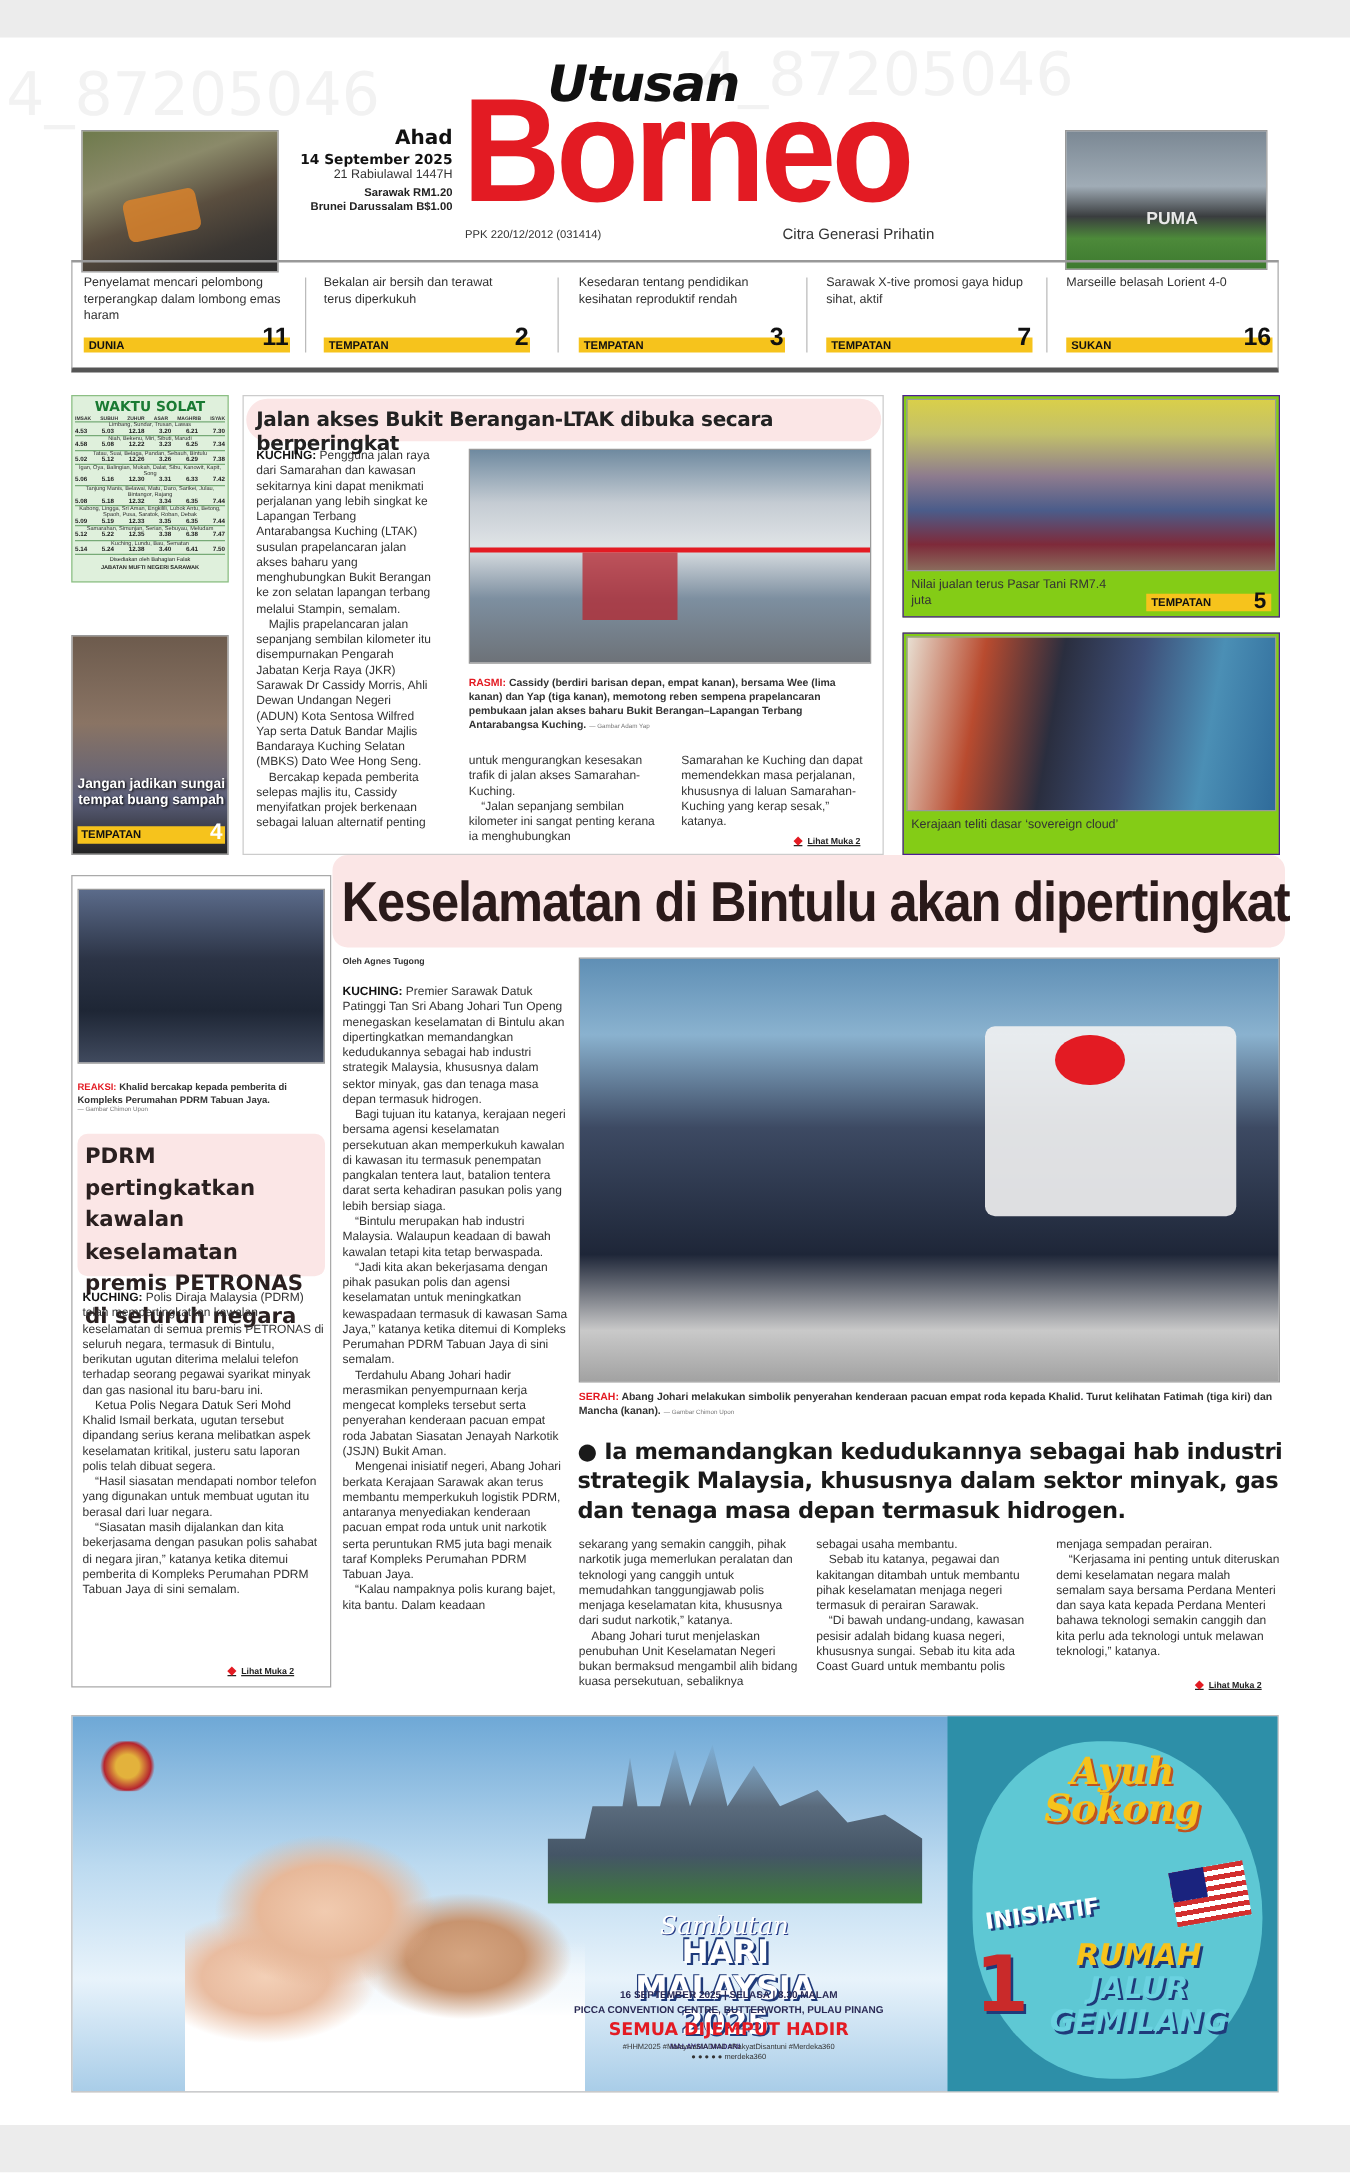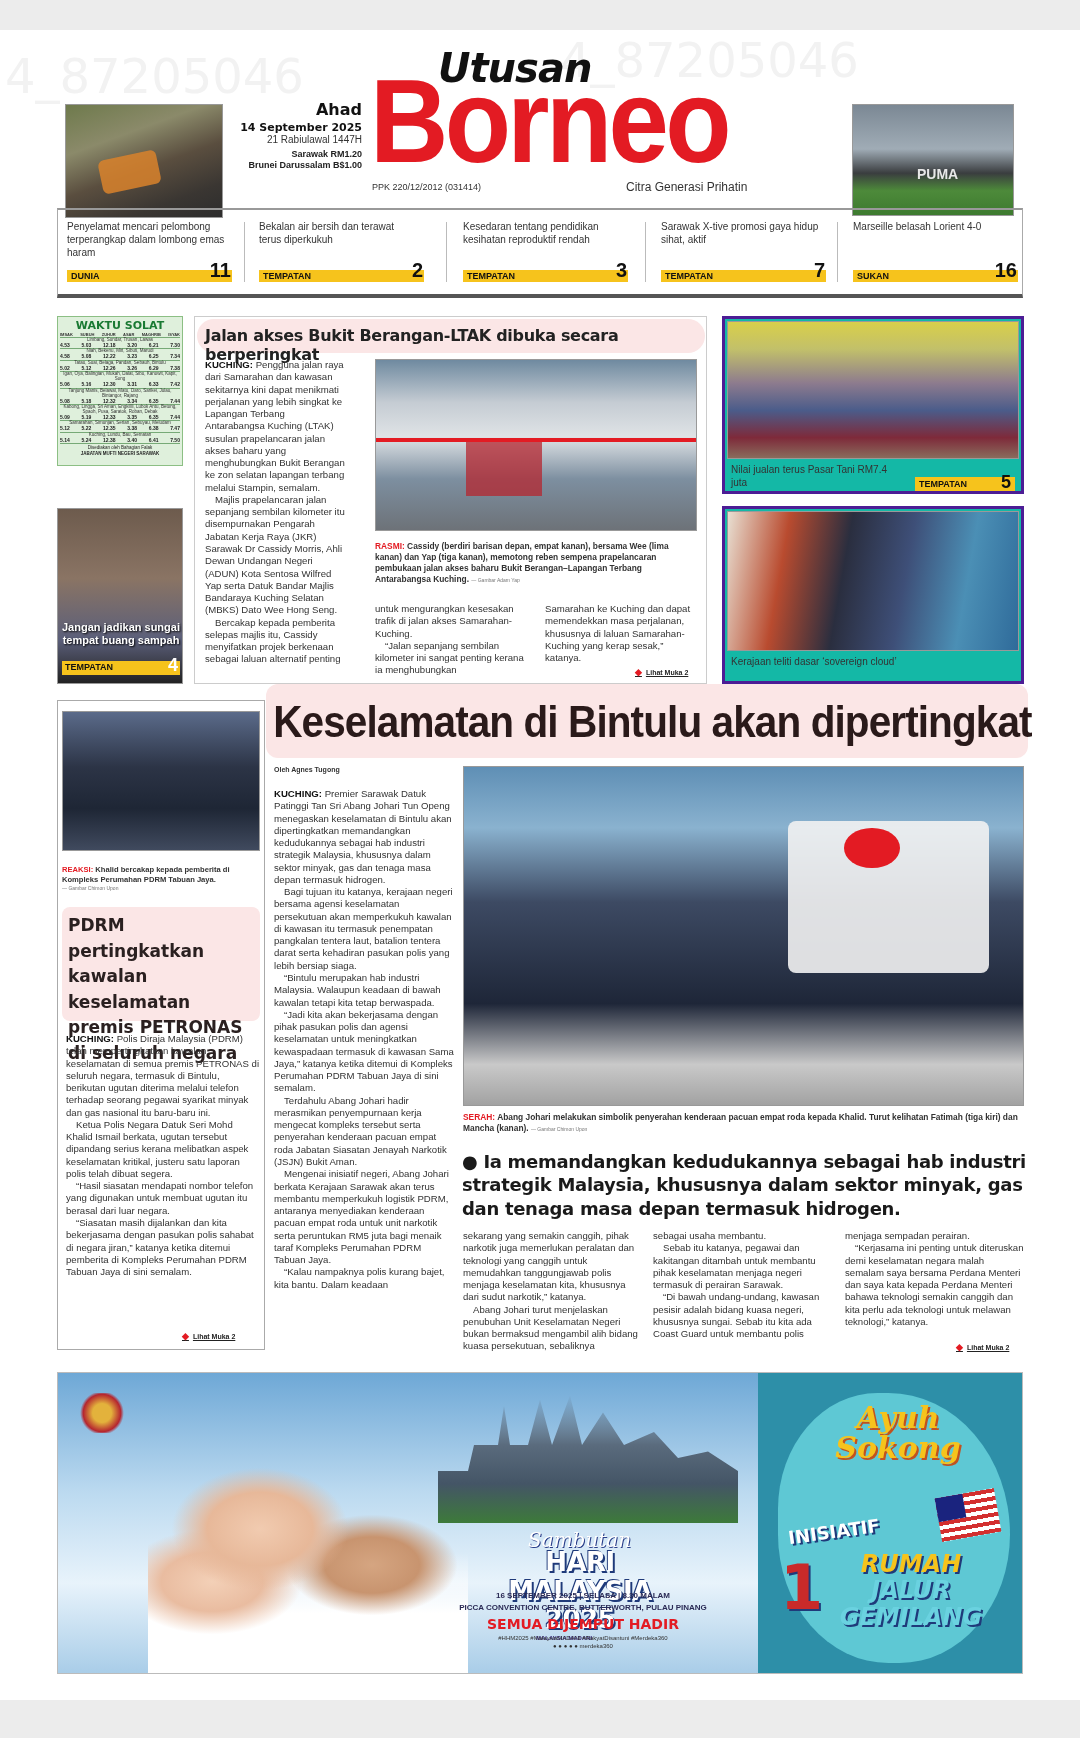--- a/index.html
+++ b/index.html
@@ -60,21 +60,21 @@
   .ph-ribbon { background: linear-gradient(180deg, #6f8aa0 0%, #c5ccd3 25%, #dfe3e6 45%, #7d8fa0 70%, #6d7278 100%); }
   .ph-ribbon::after { content: ""; position: absolute; left: 0; top: 46%; width: 100%; height: 4px; background: #e31b23; }
   .ph-ribbon::before { content: ""; position: absolute; left: 28%; top: 48%; width: 24%; height: 32%; background: #b5252f; opacity: .75; }
   .caption { font-size: 8.4px; line-height: 1.3; color: #333; font-weight: bold; }
   .caption .kw { color: #e31b23; }
   .caption .credit { font-weight: normal; font-size: 5px; color: #777; }
   .more { position: absolute; font-size: 7px; font-weight: bold; color: #222; text-decoration: underline; }
   .more .dia { color: #e31b23; font-size: 9px; text-decoration: none; margin-right: 4px; }
 
   
-  .promo-right { position: absolute; border: 3px solid #4c1d95; background: #14b8a6; }
+  .promo-right { position: absolute; border: 1px solid #4c1d95; background: #84cc16; }
   .promo-right .img { position: absolute; left: 2px; top: 2px; right: 2px; }
   .ph-market { background: linear-gradient(180deg, #d9cf4a 0%, #c2c06a 20%, #8d7b8e 45%, #4b5c8a 65%, #7e2a3a 85%, #8a6b5c 100%); }
   .ph-event { background: linear-gradient(100deg, #e8dfd2 0%, #b94b2f 20%, #2a2e3f 40%, #3e4f78 60%, #4b8fb5 80%, #2f6b9a 100%); }
   .promo-right .cap { position: absolute; left: 6px; font-size: 10px; color: #333; line-height: 1.3; }
   .promo-right .tagbar { position: absolute; right: 6px; width: 100px; height: 14px; background: #f6c31c; }
   .promo-right .tagbar .sec { position: absolute; left: 4px; top: 2px; font-size: 9px; font-weight: bold; color: #111; }
   .promo-right .tagbar .num { position: absolute; right: 4px; top: -5px; font-size: 18px; font-weight: bold; color: #111; }
 
   
   .story2 { position: absolute; left: 57px; top: 700px; width: 208px; height: 650px; border: 1px solid #aaa; background: #fff; }

